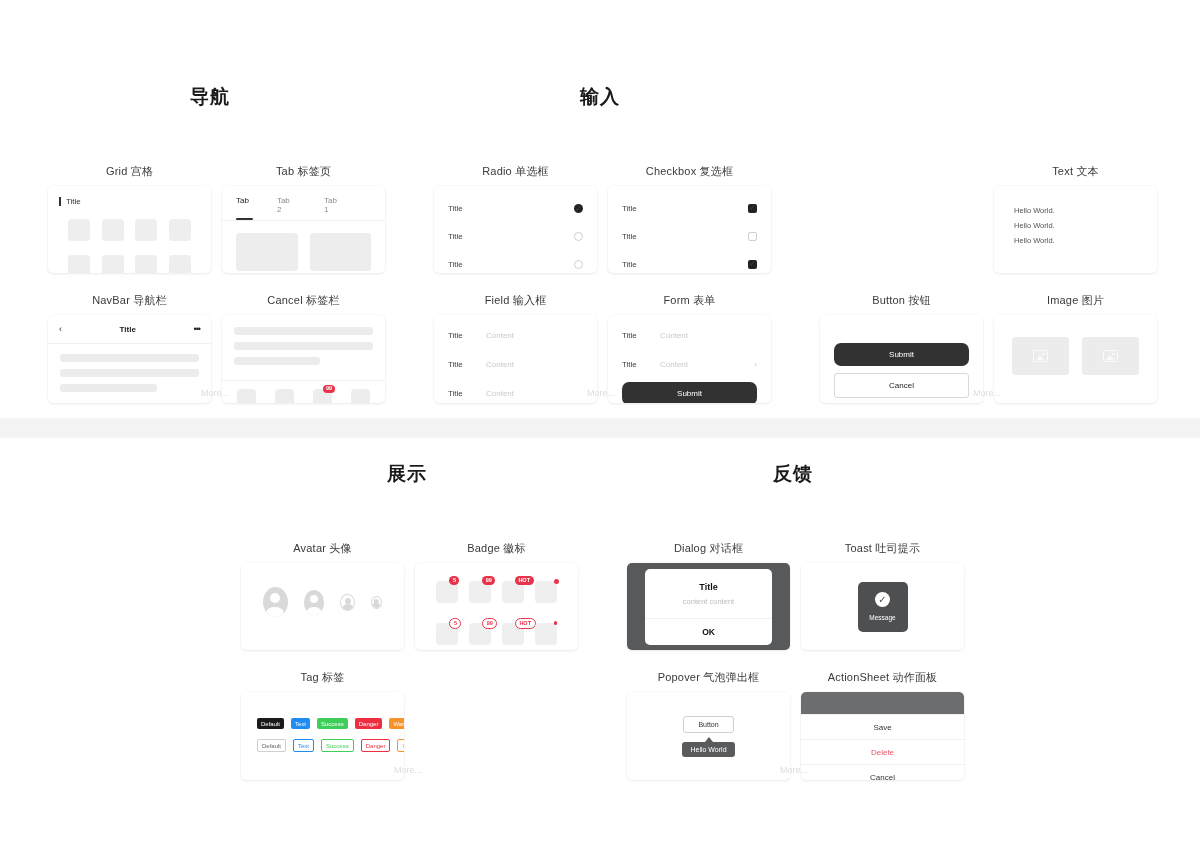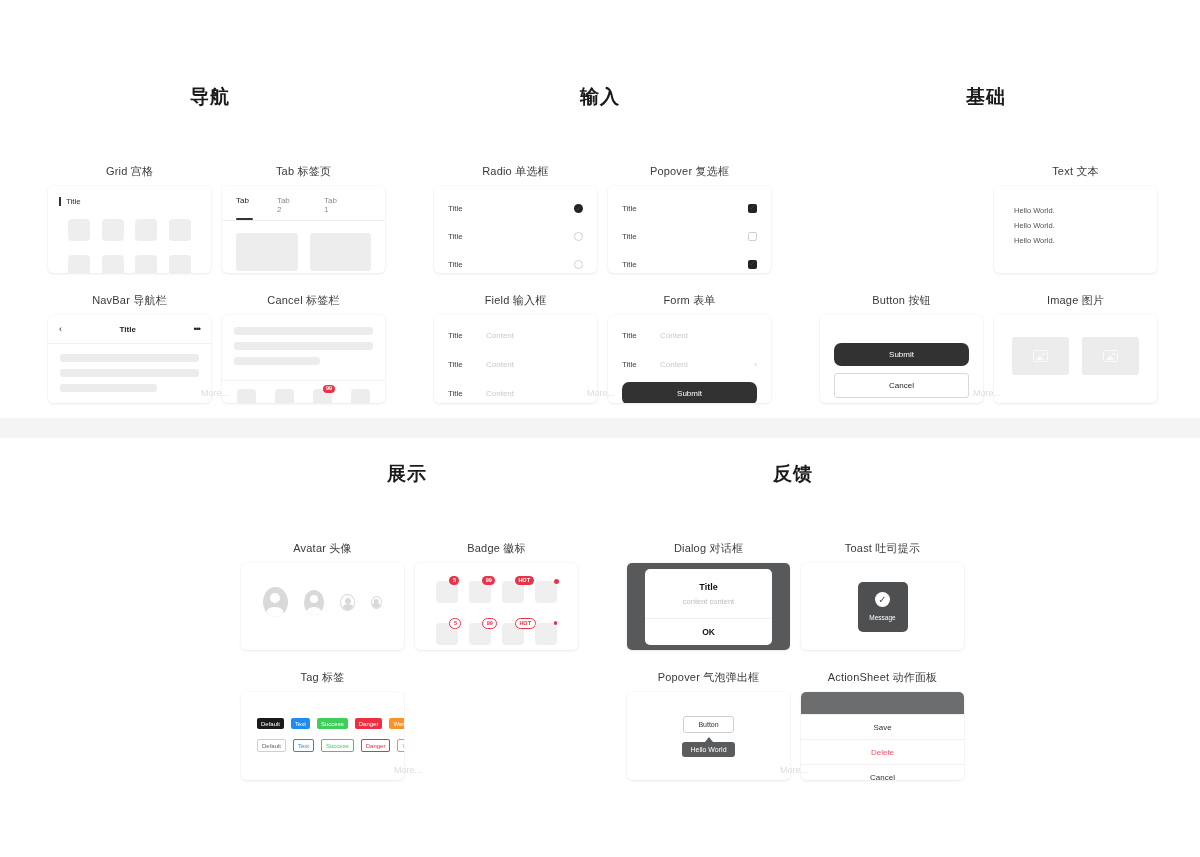--- a/index.html
+++ b/index.html
@@ -268,21 +268,21 @@
         </div>
         <div class="opt-row">
           <span>Title</span>
           <span class="radio-off"></span>
         </div>
       </div>
     </div>
   </div>
 
   <div class="slot" style="left:608px;top:126px;width:163px;">
-    <div class="comp-title">Popover 复选框</div>
+    <div class="comp-title">Checkbox 复选框</div>
     <div class="card" style="height:87px;">
       <div class="row-list">
         <div class="opt-row">
           <span>Title</span>
           <span class="cb-on">✓</span>
         </div>
         <div class="opt-row">
           <span>Title</span>
           <span class="cb-off"></span>
         </div>
@@ -329,23 +329,20 @@
         </div>
         <div class="btn-dark" style="margin-top:3px;">Submit</div>
       </div>
     </div>
   </div>
 
   <div class="slot" style="left:546px;top:388px;width:110px;">
     <div class="more">More...</div>
   </div>
 
-  <div class="slot" style="left:776px;top:84px;width:420px;">
-    <div class="sec-title">基础</div>
-  </div>
 
 
   <div class="slot" style="left:994px;top:126px;width:163px;">
     <div class="comp-title">Text 文本</div>
     <div class="card" style="height:87px;">
       <div class="text-lines">
         <div>Hello World.</div>
         <div>Hello World.</div>
         <div>Hello World.</div>
       </div>

